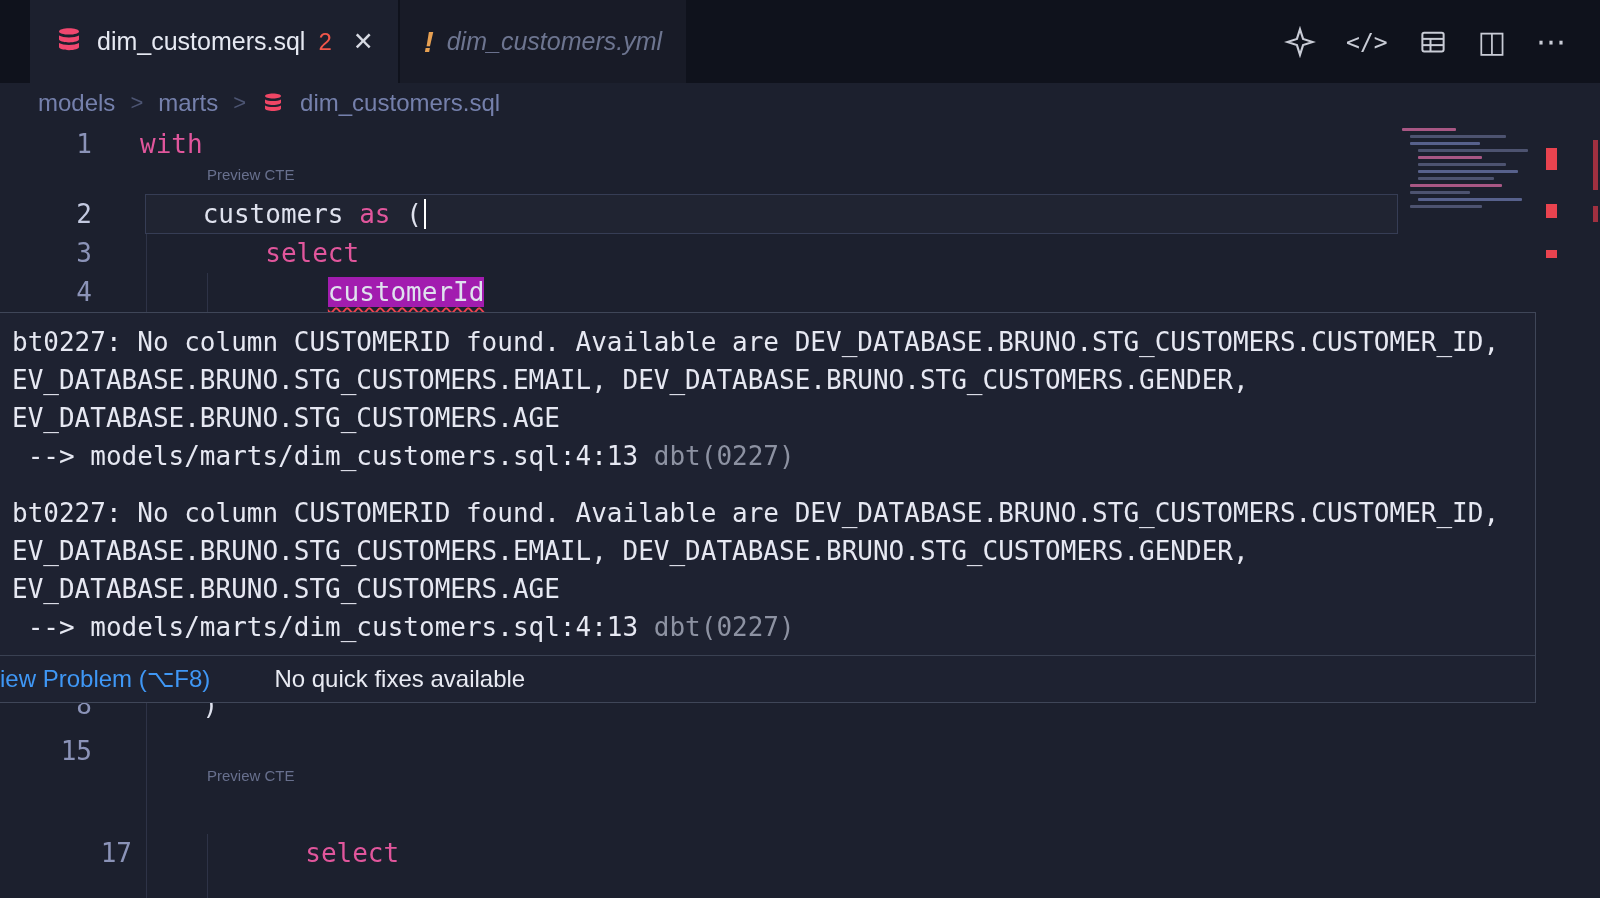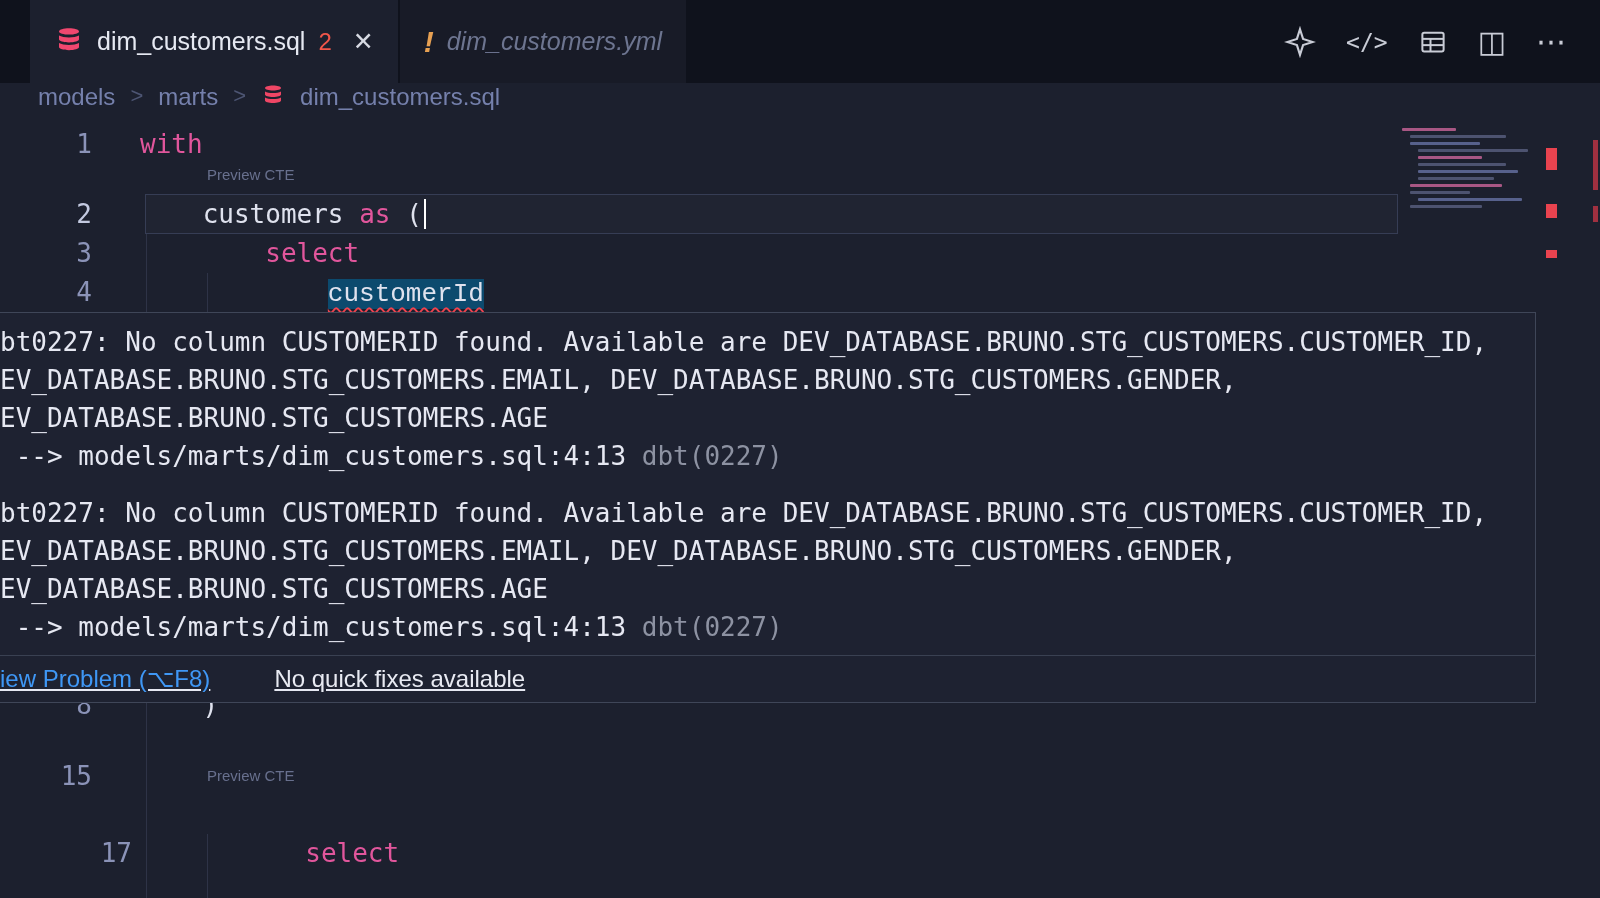--- a/index.html
+++ b/index.html
@@ -21,21 +21,21 @@
   .tab-badge { color:#f0564a; font-size:24px; }
   .tab-close { color:#d7dae3; font-size:25px; margin-left:8px; }
   .warn-glyph { color:#e6a052; font-size:30px; font-weight:bold; font-style:italic; }
   .tab-actions { margin-left:auto; display:flex; align-items:center; gap:30px; padding-right:34px; color:#c9ccd6; }
   .action { font-size:27px; display:flex; align-items:center; color:#c9ccd6; }
   .action.mono { font-family:"DejaVu Sans Mono",monospace; font-size:23px; }
   .action.big { font-size:30px; }
   
   .breadcrumb {
     position:absolute; top:83px; left:0; width:1600px; height:39px;
-    background:#1c202e; display:flex; align-items:flex-start; gap:15px;
+    background:#1c202e; display:flex; align-items:center; gap:15px;
     padding-left:38px; font-size:24px; color:#7580ac;
   }
   .crumb { color:#7580ac; }
   .crumb-sep { color:#4d5573; font-size:22px; }
   .crumb-icon svg { display:block; }
   
   .editor {
     position:absolute; top:122px; left:0; width:1600px; height:776px;
     background:#1c202e; font-family:"DejaVu Sans Mono",monospace; font-size:26px;
   }
@@ -52,48 +52,47 @@
   }
   .cur-box {
     position:absolute; left:145px; width:1253px; height:40px;
     border:1px solid #363d55; background:rgba(255,255,255,0.02);
   }
   .cursor-bar {
     display:inline-block; width:2px; height:30px; background:#ffffff;
     vertical-align:middle; margin-left:2px; transform:translateY(-2px);
   }
   .word-hl {
-    background:#0c4a6e;
+    background:#a21caf;
     text-decoration:underline wavy #f0434f;
-    text-decoration-thickness:2px; text-underline-offset:6px;font-family:Liberation Mono, monospace;
+    text-decoration-thickness:2px; text-underline-offset:6px;
   }
   .indent-guide { position:absolute; width:1px; background:#2e3347; }
   
   .minimap { position:absolute; left:1402px; top:6px; width:138px; height:110px; }
   .mm-row { height:3px; margin-bottom:4px; border-radius:1px; }
   .mm-g { background:#4d5370; } .mm-p { background:#a85784; } .mm-b { background:#57618c; }
   .ruler-mark { position:absolute; left:1546px; width:11px; background:#e9434f; }
   .edge-mark { position:absolute; left:1593px; width:5px; background:#a03040; }
   
   .popup {
     position:absolute; top:312px; left:0; width:1536px; height:391px;
     background:#1e2231; z-index:5;
     border-top:1px solid #3f4658; border-right:1px solid #3f4658; border-bottom:1px solid #3f4658;
     font-family:"DejaVu Sans Mono",monospace; font-size:26px; color:#e6e8f2;
   }
   .popup-msgs { padding-top:10px; }
-  .msg { margin-bottom:19px; }
+  .msg { margin-bottom:19px;padding-left:12px; }
   .pline { line-height:38px; white-space:pre; }
   .pcode { color:#8d92a2; }
   .popup-footer {
     position:absolute; left:0; right:0; bottom:0; height:47px;
     border-top:1px solid #3a4152; display:flex; align-items:center;
     font-family:"Liberation Sans","DejaVu Sans",sans-serif; font-size:24px;
     background:#1e2231;
-    text-decoration:underline;
   }
   .view-problem { color:#3f97f5; cursor:pointer; }
   .no-fixes { color:#e8eaf2; margin-left:64px; }
 </style>
 </head>
 <body>
 
 <div>
 
   <div class="tabbar">
@@ -177,21 +176,21 @@
     <div class="code-line" style="top:151px;">
       <span class="lnum">4</span>
       <span class="ctext"><span>            </span><span class="word-hl">customerId</span></span>
     </div>
 
     <div class="code-line" style="top:564px;">
       <span class="lnum">8</span>
       <span class="ctext"><span>    )</span></span>
     </div>
 
-    <div class="code-line" style="top:635px;">
+    <div class="code-line" style="top:610px;">
       <span class="lnum">15</span>
     </div>
 
     <div class="codelens" style="top:645px;">Preview CTE</div>
 
 
     <div class="code-line" style="top:712px;margin-left:40px;">
       <span class="lnum">17</span>
       <span class="ctext"><span>        </span><span class="kw">select</span></span>
     </div>

